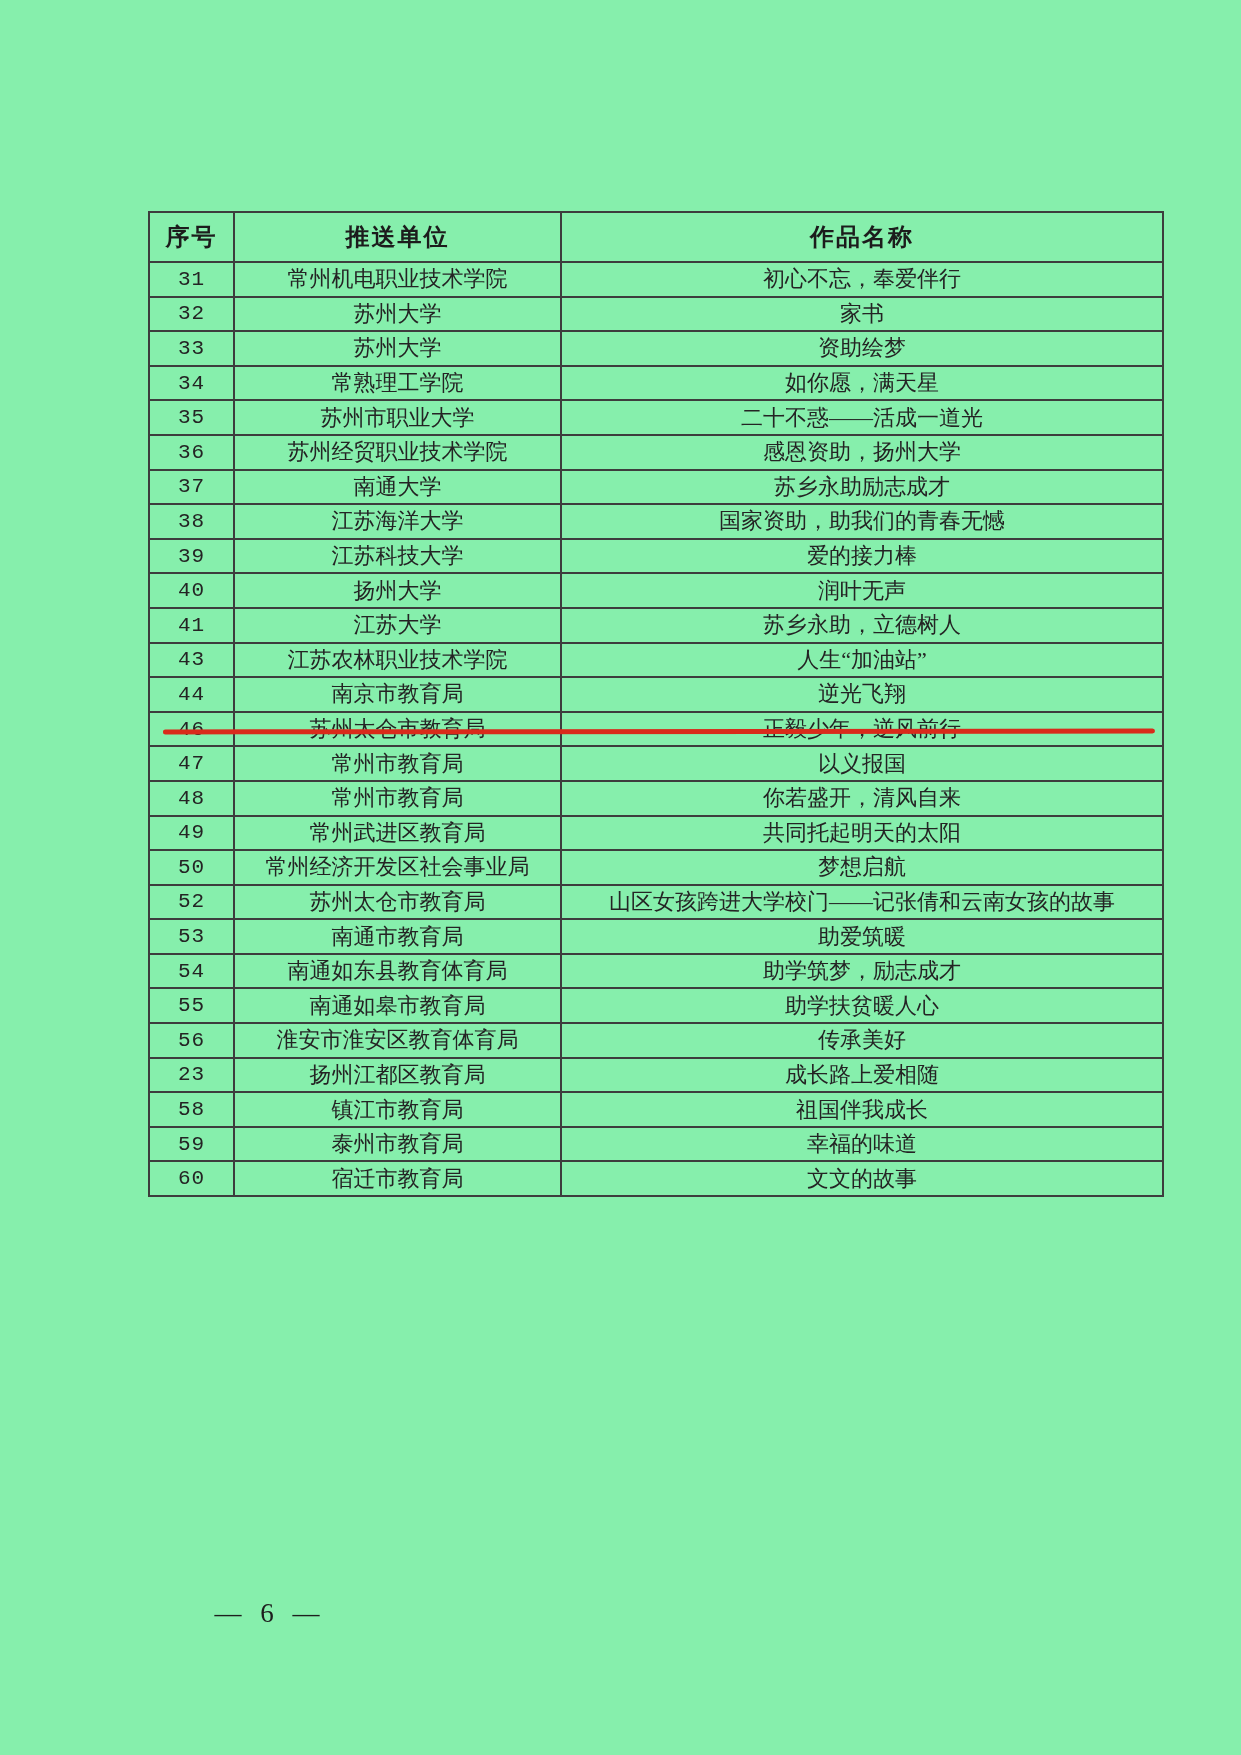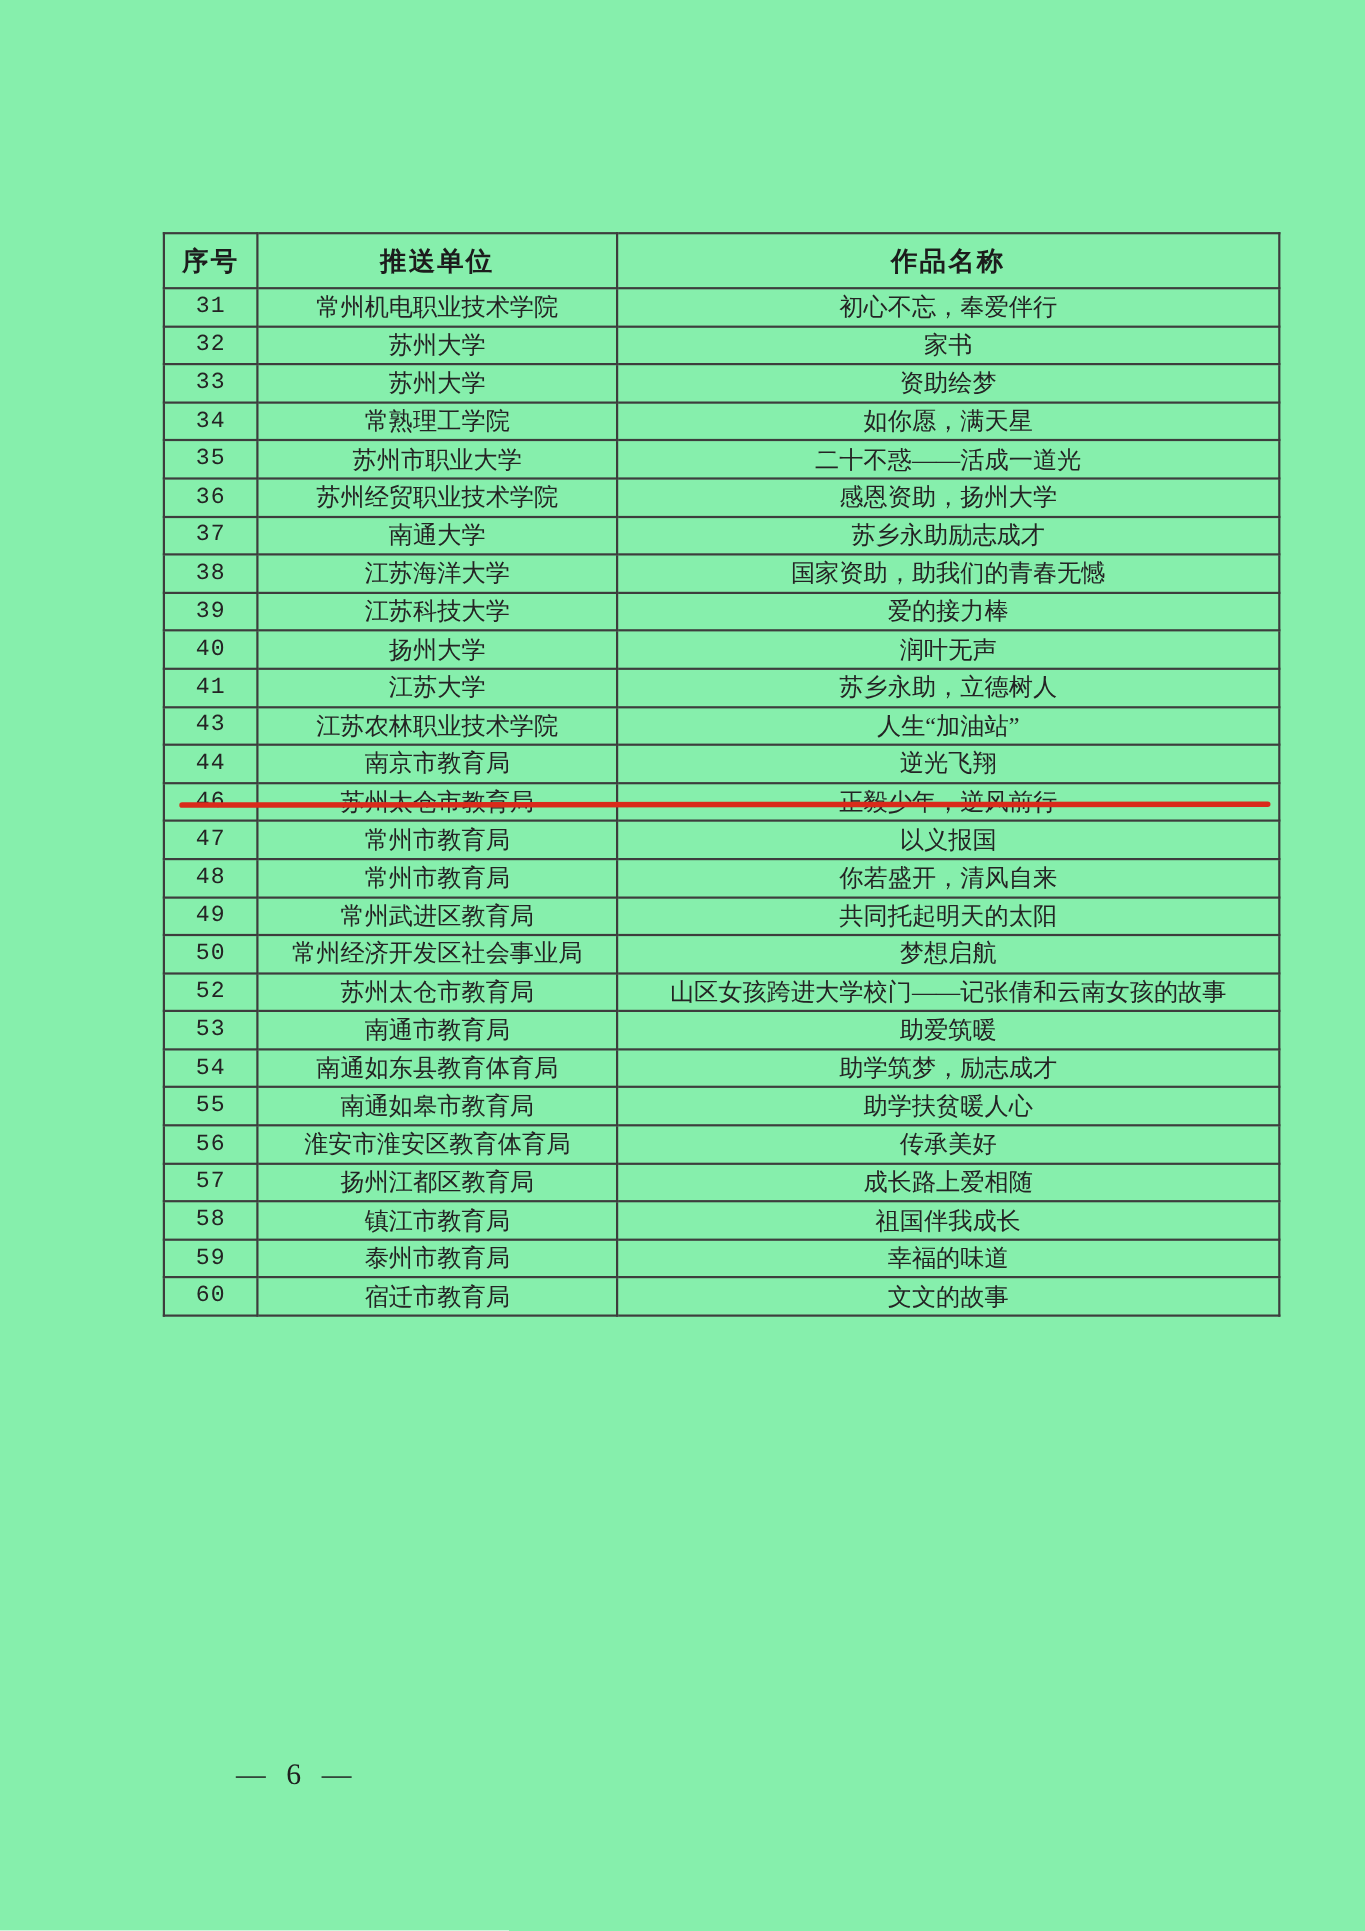--- a/index.html
+++ b/index.html
@@ -200,21 +200,21 @@
           <td class="cell-no">55</td>
           <td>南通如皋市教育局</td>
           <td>助学扶贫暖人心</td>
         </tr>
         <tr>
           <td class="cell-no">56</td>
           <td>淮安市淮安区教育体育局</td>
           <td>传承美好</td>
         </tr>
         <tr>
-          <td class="cell-no">57</td>
+          <td class="cell-no">23</td>
           <td>扬州江都区教育局</td>
           <td>成长路上爱相随</td>
         </tr>
         <tr>
           <td class="cell-no">58</td>
           <td>镇江市教育局</td>
           <td>祖国伴我成长</td>
         </tr>
         <tr>
           <td class="cell-no">59</td>

